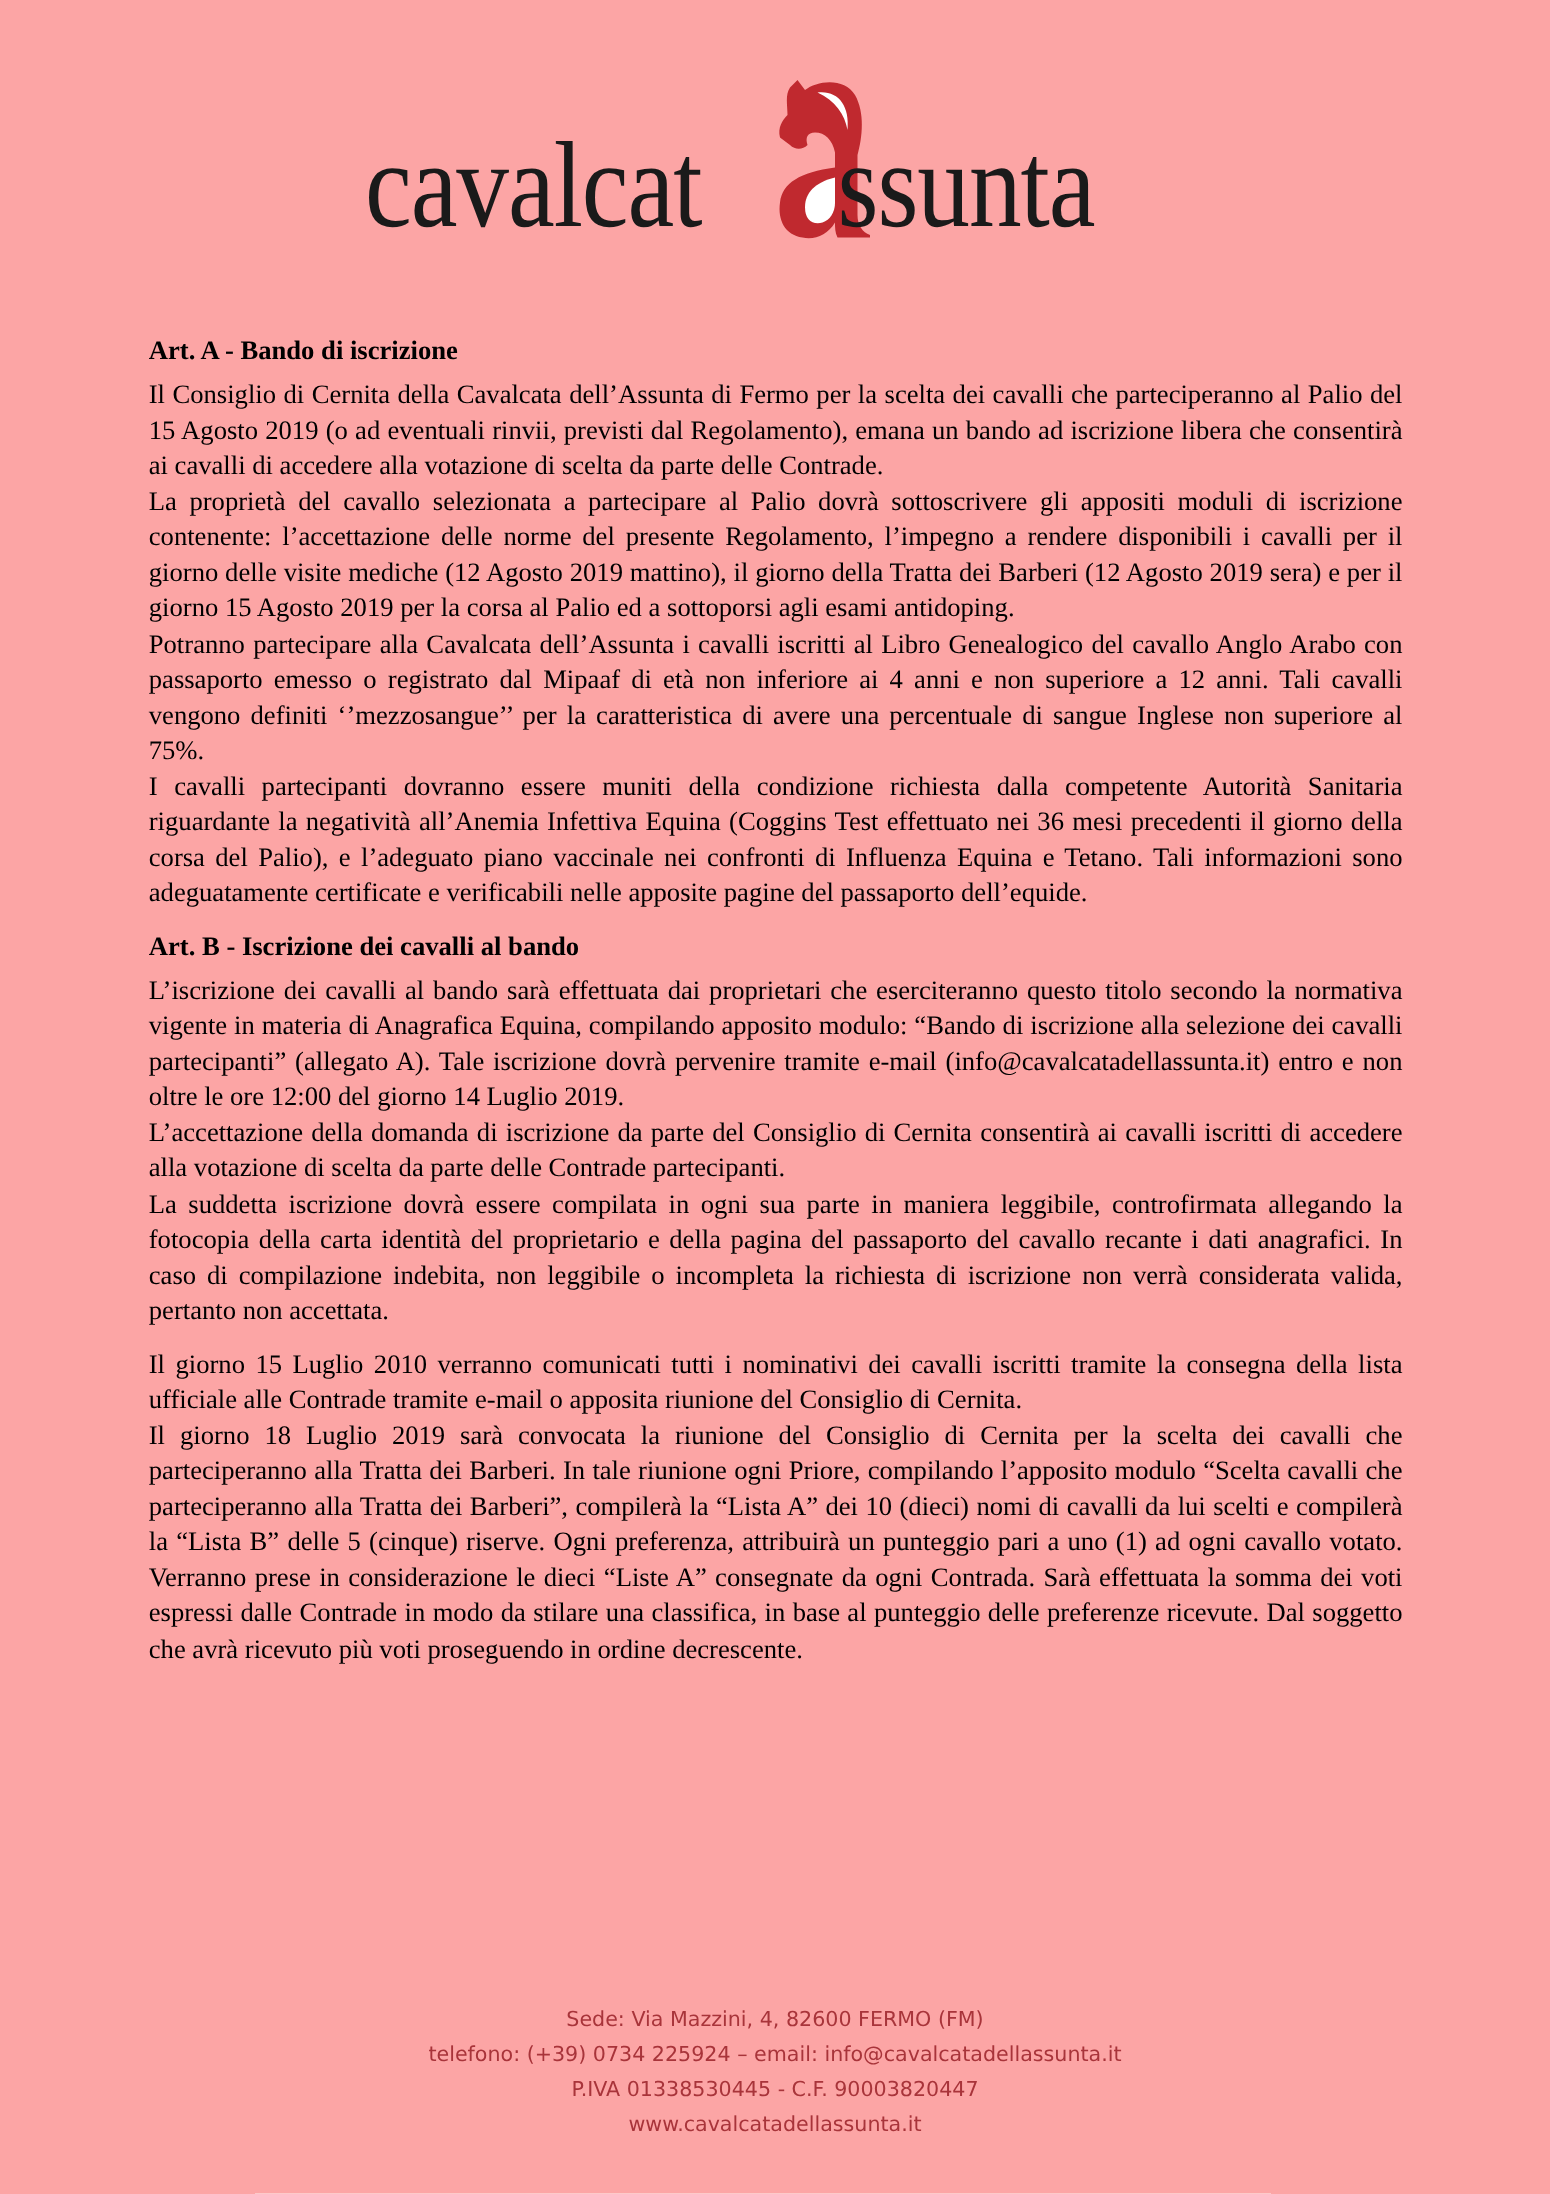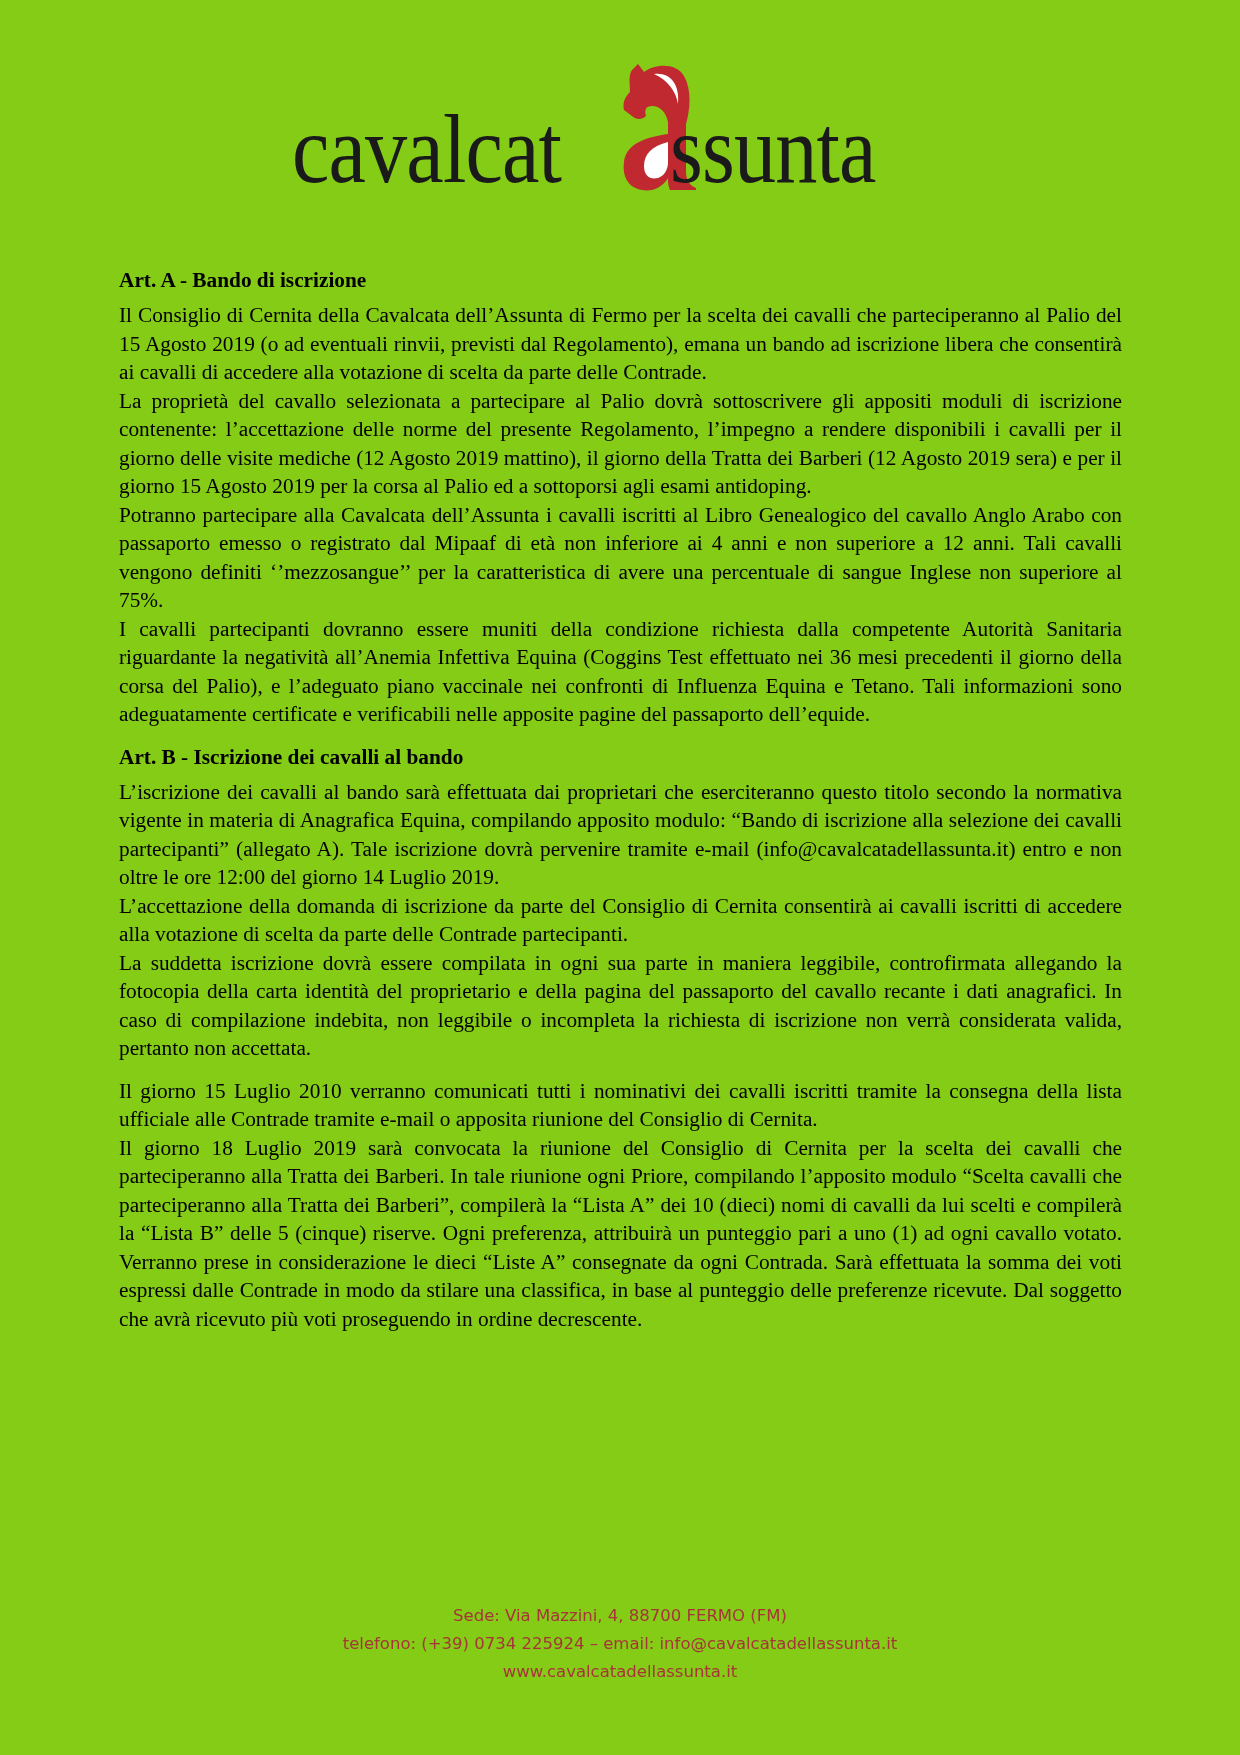--- a/index.html
+++ b/index.html
@@ -1,17 +1,17 @@
 <!DOCTYPE html>
 <html><head>
 <meta charset="utf-8">
 <style>
   html, body { margin: 0; padding: 0; background: #ffffff; }
   body { width: 1240px; height: 1755px; position: relative; overflow: hidden; }
-  .page { position: absolute; left: 0; top: 0; width: 1240px; height: 1755px; background: #84cc16; }
+  .page { position: absolute; left: 0; top: 0; width: 1240px; height: 1755px; background: #fca5a5; }
 
   
   .logo { position: absolute; left: 292px; top: 62px; width: 660px; height: 130px; }
   .logo-text-left, .logo-text-right {
     position: absolute; top: 38px;
     font-family: "Liberation Serif", "DejaVu Serif", serif;
     font-size: 98px; line-height: 1; color: #1a1a1a;
     transform: scaleX(0.86); transform-origin: left top;
     letter-spacing: -1px;
   }
@@ -73,18 +73,19 @@
     </div>
 
     <div class="article">
       <p class="para">Il giorno 15 Luglio 2010 verranno comunicati tutti i nominativi dei cavalli iscritti tramite la consegna della lista ufficiale alle Contrade tramite e-mail o apposita riunione del Consiglio di Cernita.</p>
       <p class="para">Il giorno 18 Luglio 2019 sarà convocata la riunione del Consiglio di Cernita per la scelta dei cavalli che parteciperanno alla Tratta dei Barberi. In tale riunione ogni Priore, compilando l’apposito modulo “Scelta cavalli che parteciperanno alla Tratta dei Barberi”, compilerà la “Lista A” dei 10 (dieci) nomi di cavalli da lui scelti e compilerà la “Lista B” delle 5 (cinque) riserve. Ogni preferenza, attribuirà un punteggio pari a uno (1) ad ogni cavallo votato. Verranno prese in considerazione le dieci “Liste A” consegnate da ogni Contrada.  Sarà effettuata la somma dei voti espressi dalle Contrade  in modo da stilare una classifica, in base al punteggio delle preferenze ricevute. Dal soggetto che avrà ricevuto più voti proseguendo in ordine decrescente.</p>
     </div>
 
   </div>
 
   <div class="footer">
-    <span class="footer-line">Sede: Via Mazzini, 4, 88700 FERMO (FM)</span>
+    <span class="footer-line">Sede: Via Mazzini, 4, 82600 FERMO (FM)</span>
     <span class="footer-line">telefono: (+39) 0734 225924 – email: info@cavalcatadellassunta.it</span>
+    <span class="footer-line">P.IVA 01338530445 - C.F. 90003820447</span>
     <span class="footer-line">www.cavalcatadellassunta.it</span>
   </div>
 
 </div>
 
 </body></html>

